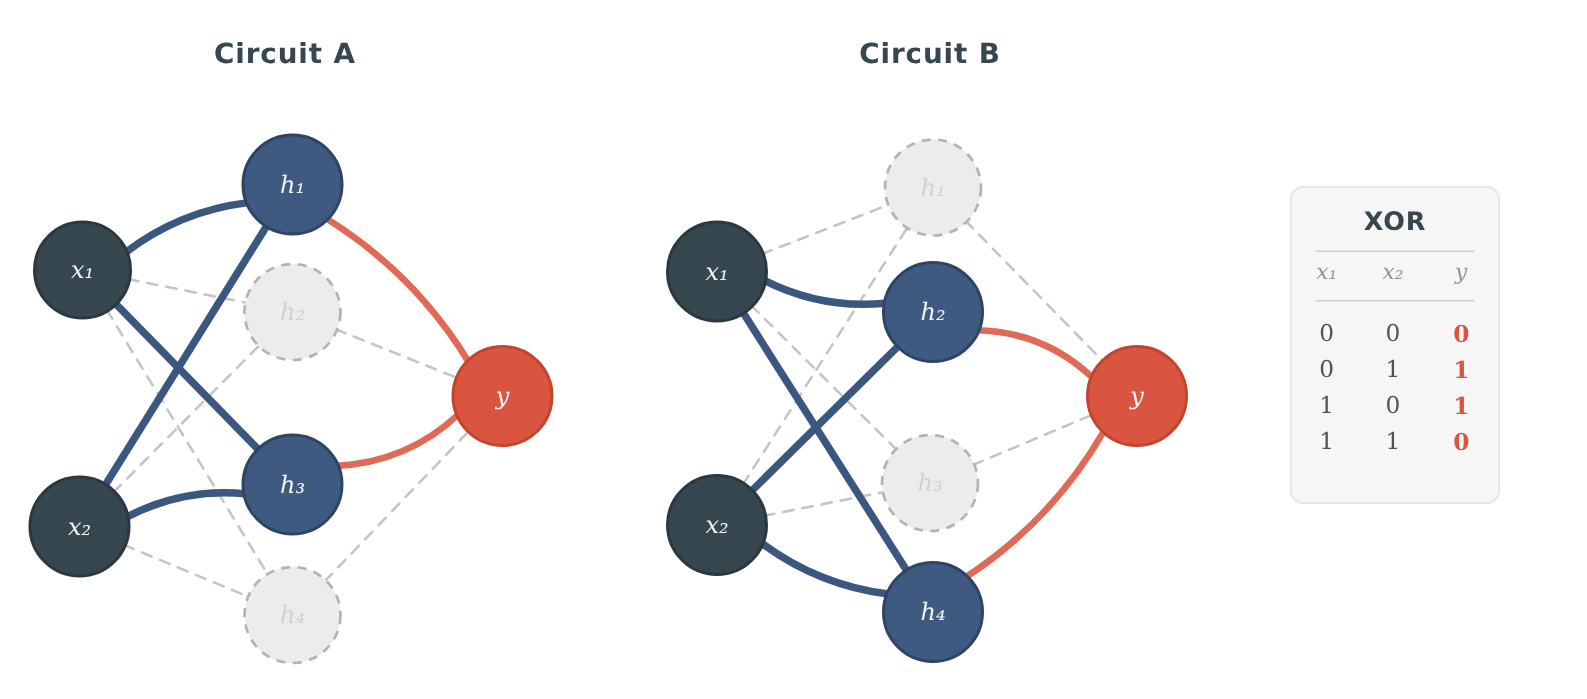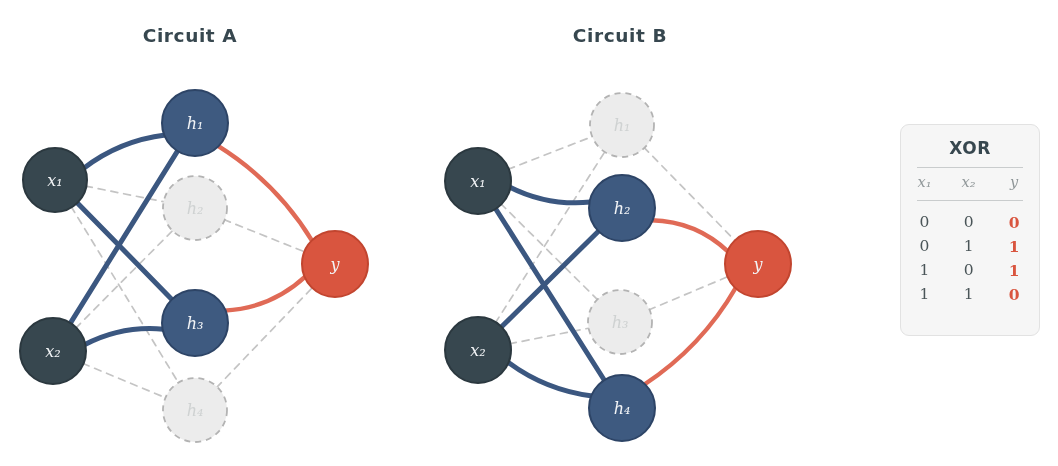--- a/index.html
+++ b/index.html
@@ -37,21 +37,21 @@
   .node-label {
     font-family: "DejaVu Serif", "Liberation Serif", serif;
     font-style: italic;
     font-size: 16px;
   }
   .node-label.on { fill: #f2f4f6; }
   .node-label.off { fill: #cfd2d2; }
   
   .tt-panel {
     position: absolute;
-    left: 900px;
+    left: 860px;
     top: 124px;
     width: 140px;
     height: 212px;
     background: #f6f6f6;
     border: 1px solid #e2e2e2;
     border-radius: 9px;
     box-sizing: border-box;
   }
   .tt-title {
     text-align: center;

